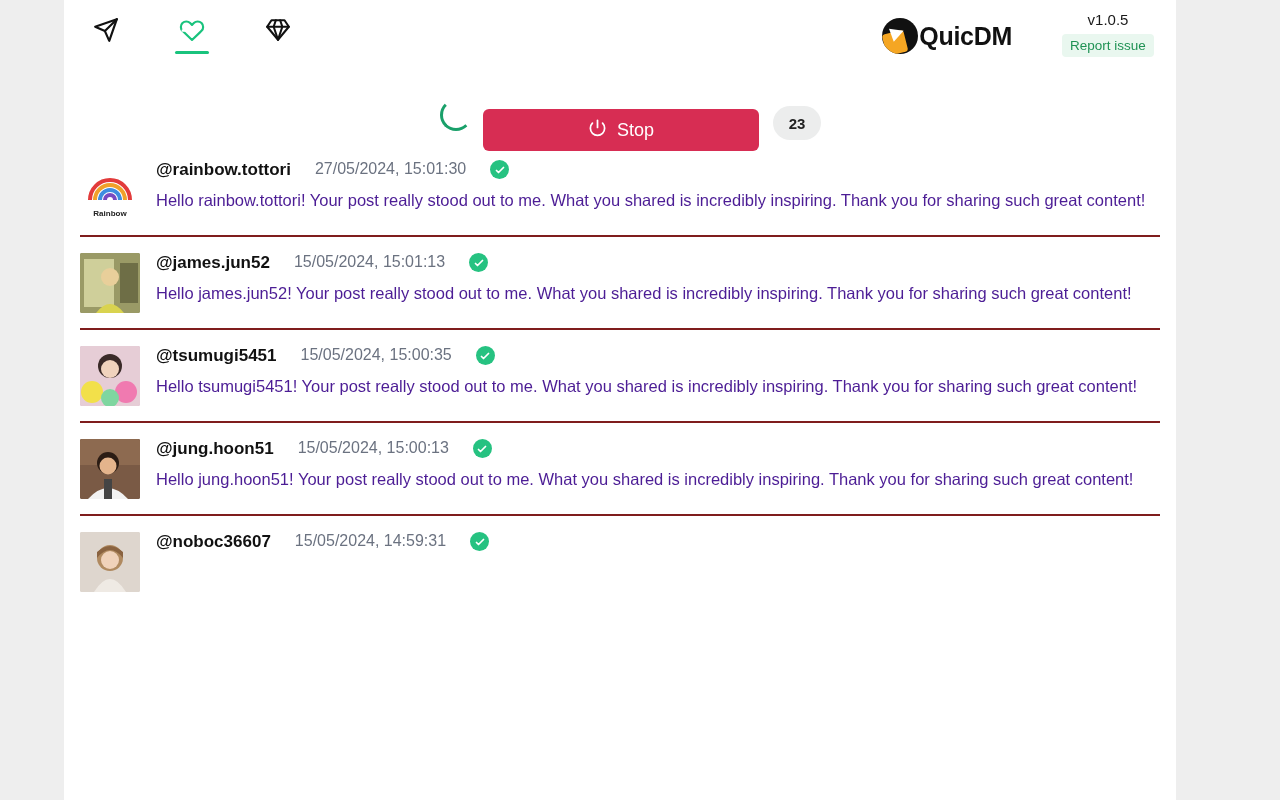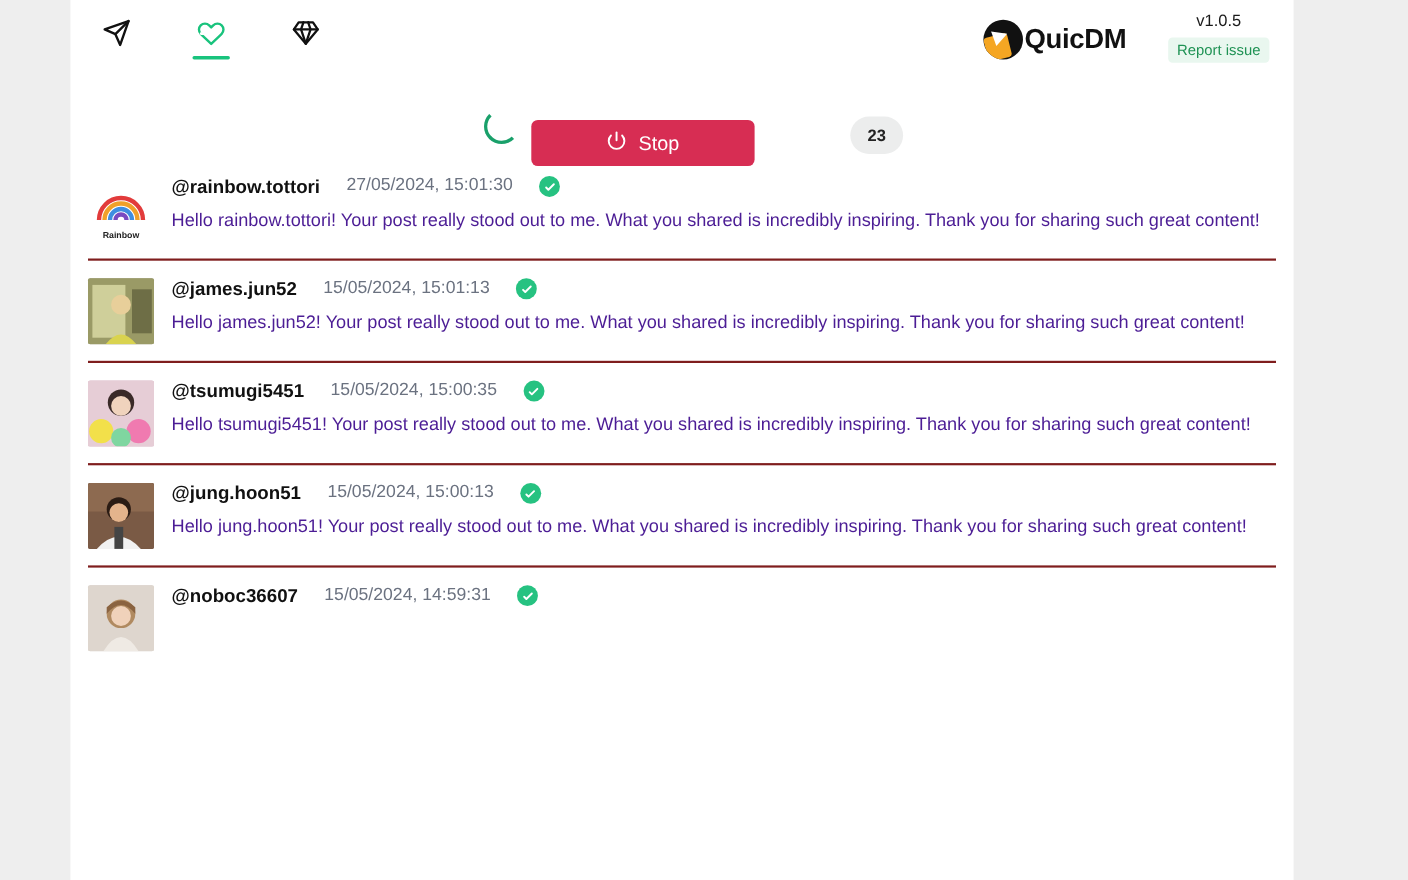--- a/index.html
+++ b/index.html
@@ -55,21 +55,21 @@
     margin-top: 5px;
     width: 34px;
     height: 3px;
     border-radius: 2px;
     background: transparent;
   }
   .nav-item.active .nav-underline { background: #19c37d; }
 
   .brand {
     position: absolute;
-    right: 152px;
+    right: 164px;
     top: 18px;
     display: flex;
     align-items: center;
     gap: 1px;
     justify-content: flex-end;
   }
   .brand-logo {
     width: 36px;
     height: 36px;
     border-radius: 50%;
@@ -138,21 +138,21 @@
     height: 26px;
     border-radius: 50%;
     border: 3px solid transparent;
     border-bottom-color: #19a06a;
     border-left-color: #19a06a;
   }
   .stop-button {
     position: absolute;
     left: 419px;
     top: 37px;
-    width: 203px;
+    width: 276px;
     height: 42px;
     background: #d72d53;
     color: #ffffff;
     border: none;
     border-radius: 6px;
     font-size: 18px;
     font-family: "Liberation Sans", sans-serif;
     display: flex;
     align-items: center;
     justify-content: center;

